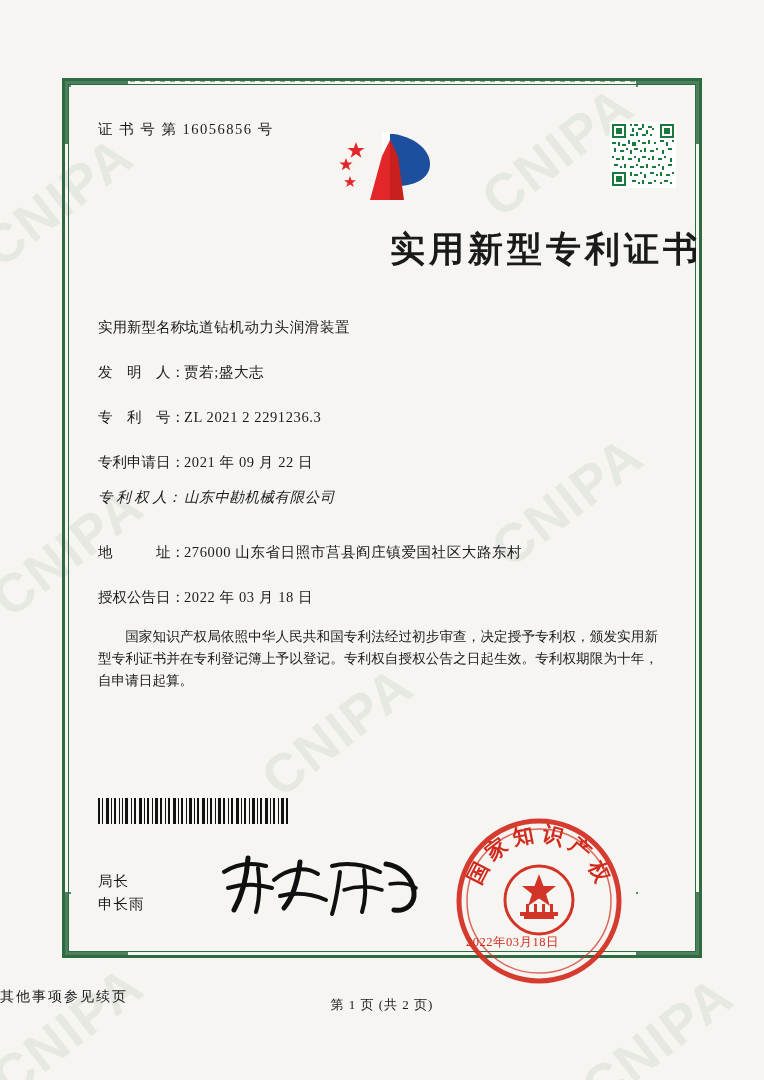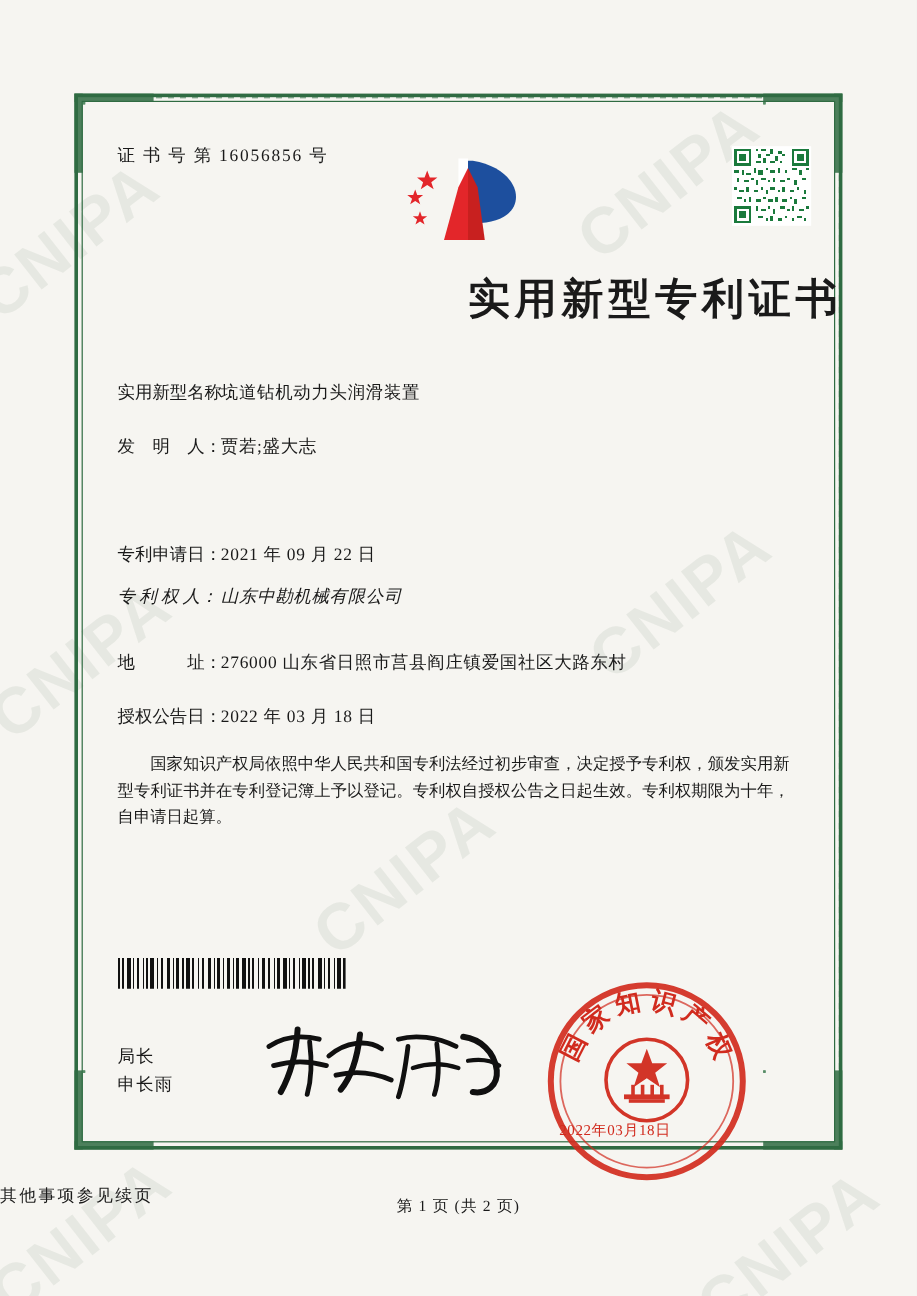--- a/index.html
+++ b/index.html
@@ -364,20 +364,23 @@
     </div>
 
     <div id="doc-title">实用新型专利证书</div>
 
     <div class="field f1">
       <span class="lbl">实用新型名称：</span><span class="val">坑道钻机动力头润滑装置</span>
     </div>
     <div class="field f2">
       <span class="lbl">发　明　人：</span><span class="val">贾若;盛大志</span>
     </div>
+    <div class="field f3">
+      <span class="lbl">专　利　号：</span><span class="val">ZL 2021 2 2291236.3</span>
+    </div>
     <div class="field f4">
       <span class="lbl">专利申请日：</span><span class="val">2021 年 09 月 22 日</span>
     </div>
     <div class="field f5">
       <span class="lbl">专 利 权 人：</span><span class="val">山东中勘机械有限公司</span>
     </div>
     <div class="field f6">
       <span class="lbl">地　　　址：</span><span class="val">276000  山东省日照市莒县阎庄镇爱国社区大路东村</span>
     </div>
     <div class="field f7">

